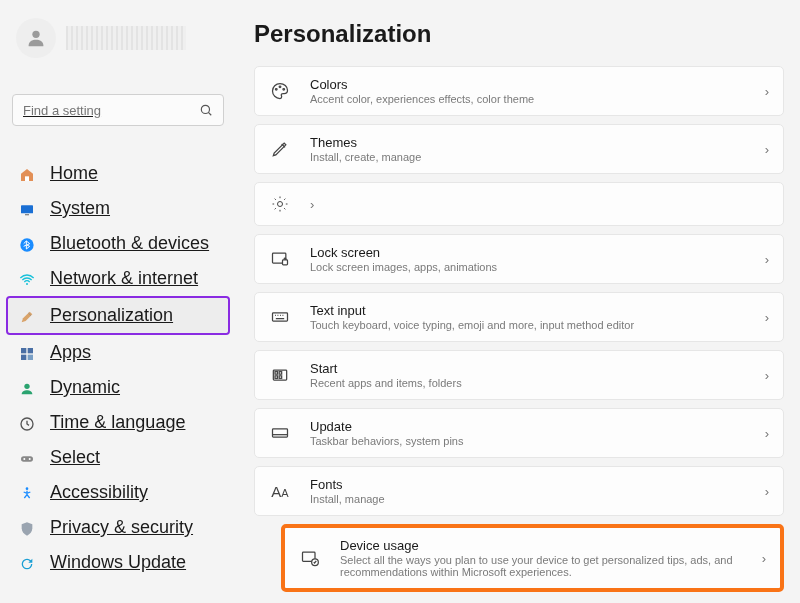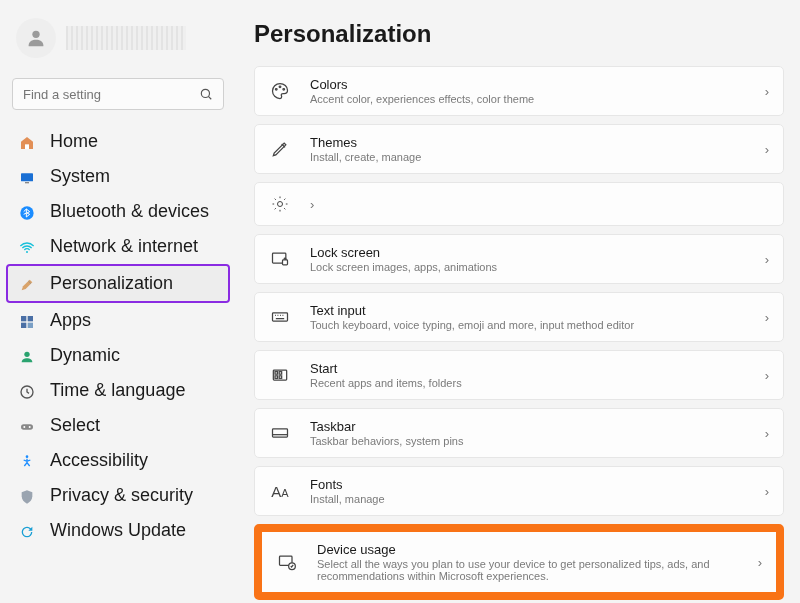--- a/index.html
+++ b/index.html
@@ -13,21 +13,22 @@
     color: #1a1a1a;
   }
   .app { display: flex; height: 100%; }
 
   
   .sidebar {
     width: 236px;
     padding: 14px 8px 8px 8px;
     display: flex;
     flex-direction: column;
-    gap: 4px;
+    gap: 20px;
+    text-decoration: underline;
   }
   .profile {
     display: flex;
     align-items: center;
     gap: 10px;
     padding: 4px 8px 12px 8px;
   }
   .avatar {
     width: 40px; height: 40px;
     border-radius: 50%;
@@ -100,21 +101,22 @@
     align-items: center;
     gap: 19px;
     cursor: pointer;
   }
   .card .cicon { width: 22px; height: 22px; display:flex; align-items:center; justify-content:center; color:#444; flex-shrink:0; }
   .card .ctext { flex: 1; min-width:0; }
   .card .ctitle { font-size: 13px; font-weight: 500; color:#1a1a1a; }
   .card .cdesc { font-size: 11px; color: #7a7a7a; margin-top: 1px; }
   .card .chev { color:#777; }
   .card-highlight {
-    border: 8px solid #f97316;
+    border: 4px solid #f97316;
+    margin-left: 27px;
   }
 </style>
 </head>
 <body>
 
 <div class="app">
   <aside class="sidebar">
     <div class="profile">
       <div class="avatar">
         <svg viewBox="0 0 24 24">
@@ -339,21 +341,21 @@
       </div>
 
       <div class="card">
         <span class="cicon">
             <svg viewBox="0 0 24 24" width="20" height="20" fill="none" stroke="currentColor" stroke-width="1.5">
               <rect x="3" y="7" width="18" height="10" rx="1"></rect>
               <line x1="3" y1="14" x2="21" y2="14"></line>
             </svg>
           </span>
         <div class="ctext">
-          <div class="ctitle">Taskbar</div>
+          <div class="ctitle">Update</div>
           <div class="cdesc">Taskbar behaviors, system pins</div>
         </div>
         <span class="chev">›</span>
       </div>
 
       <div class="card">
         <span class="cicon">
             <span style="font-size:15px;font-weight:500;">A<span style="font-size:11px;">A</span></span>
           </span>
         <div class="ctext">

